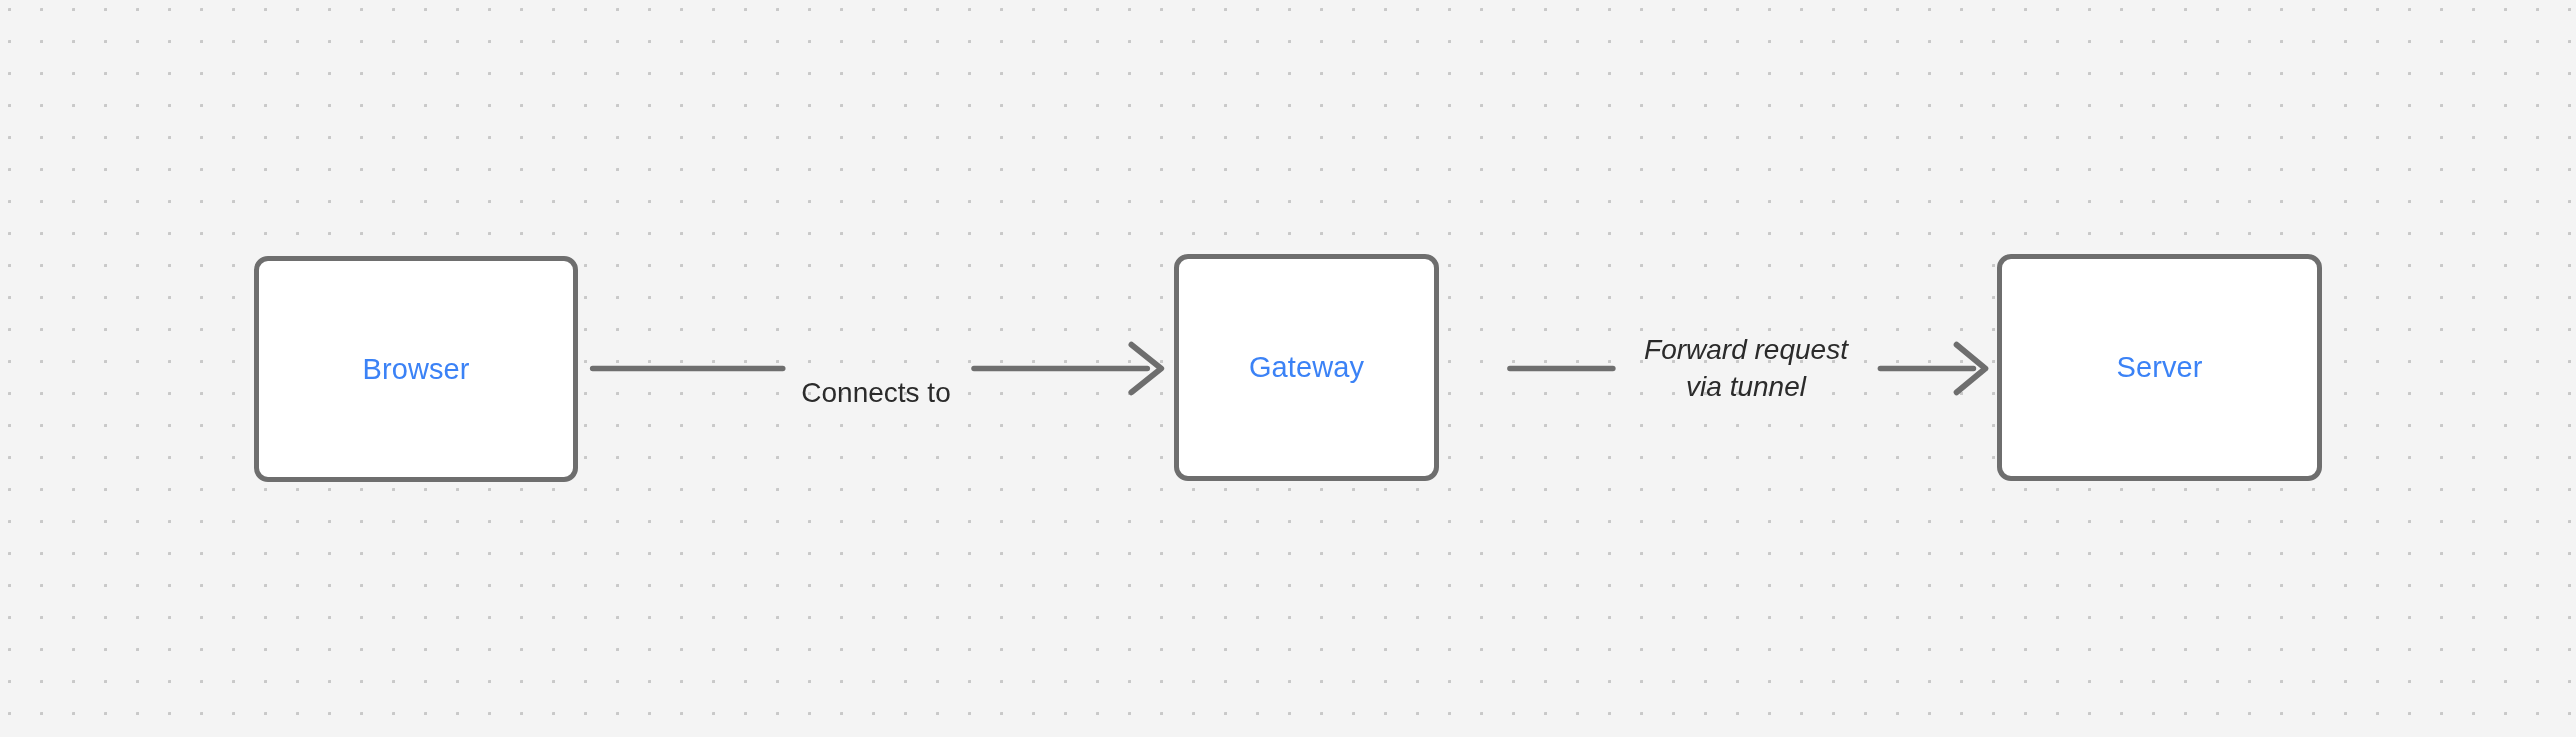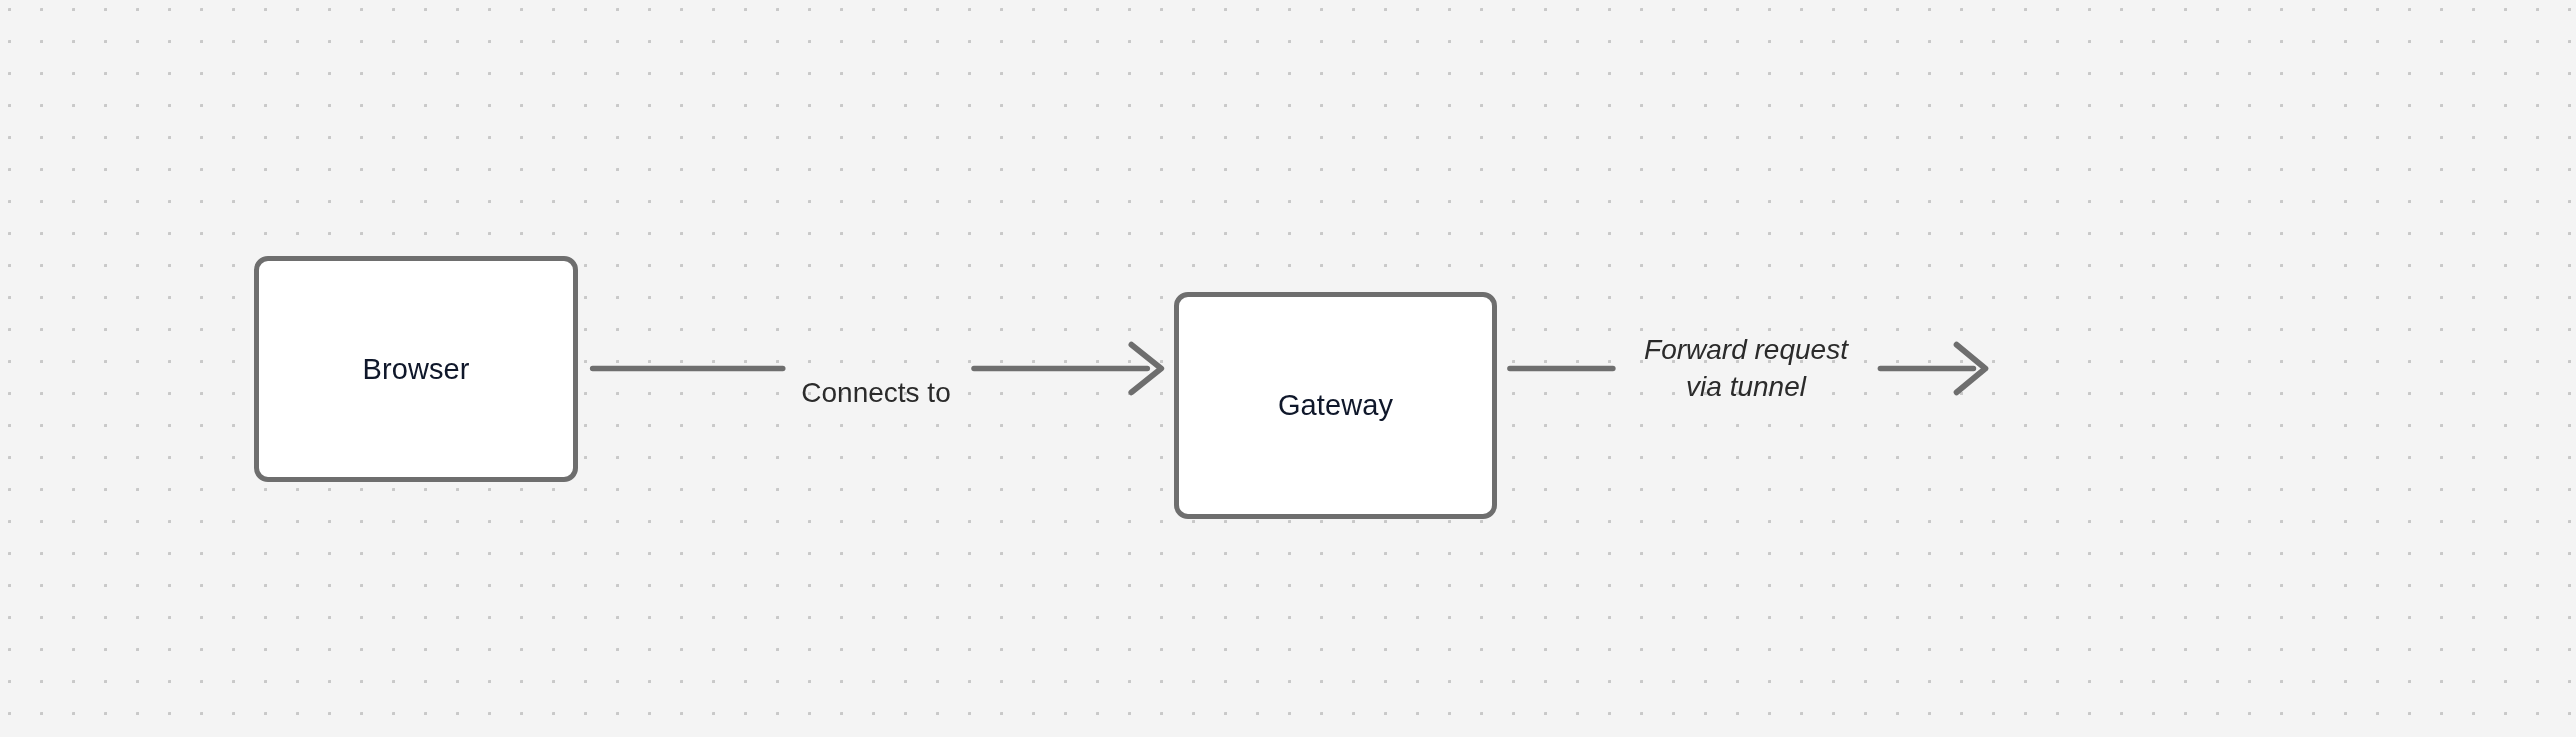--- a/index.html
+++ b/index.html
@@ -38,21 +38,21 @@
     box-sizing: border-box;
     background: #ffffff;
     border: 5px solid #6e6e6e;
     border-radius: 14px;
     display: flex;
     align-items: center;
     justify-content: center;
   }
 
   .node-label {
-    color: #0f172a;
+    color: #3b82f6;
     font-size: 29px;
     font-weight: 400;
     letter-spacing: 0.1px;
     line-height: 1.2;
     white-space: nowrap;
     user-select: none;
   }
 
   .edge-label {
     position: absolute;
@@ -83,23 +83,26 @@
       <line x1="1524" y1="372" x2="1628" y2="372" stroke="#6e6e6e" stroke-width="5.5" stroke-linecap="round"></line>
       <line x1="1898" y1="372" x2="1992" y2="372" stroke="#6e6e6e" stroke-width="5.5" stroke-linecap="round"></line>
       <polyline points="1975,348 2004,372 1975,396" fill="none" stroke="#6e6e6e" stroke-width="6" stroke-linecap="round" stroke-linejoin="round"></polyline>
     </g>
   </svg>
 
   <div class="node" id="node-browser" style="left: 254px; top: 256px; width: 324px; height: 226px; border-color: rgb(110, 110, 110); background: rgb(255, 255, 255);">
     <span class="node-label">Browser</span>
   </div>
 
-  <div class="node" id="node-gateway" style="left: 1174px; top: 254px; width: 323px; height: 227px; border-color: rgb(110, 110, 110); background: rgb(255, 255, 255); margin-top: 38px;">
+  <div class="node" id="node-gateway" style="left: 1174px; top: 254px; width: 265px; height: 227px; border-color: rgb(110, 110, 110); background: rgb(255, 255, 255);">
     <span class="node-label">Gateway</span>
   </div>
 
+  <div class="node" id="node-server" style="left: 1997px; top: 254px; width: 325px; height: 227px; border-color: rgb(110, 110, 110); background: rgb(255, 255, 255);">
+    <span class="node-label">Server</span>
+  </div>
 
   <div class="edge-label" id="edge-label-0" style="left: 876px; top: 381px; color: rgb(43, 43, 43); margin-top: 12px;">Connects to</div>
   <div class="edge-label" id="edge-label-1" style="left: 1746px; top: 369px; color: rgb(43, 43, 43); font-style: italic;">Forward request
 via tunnel</div>
 
 </div>
 
 
 </body></html>

